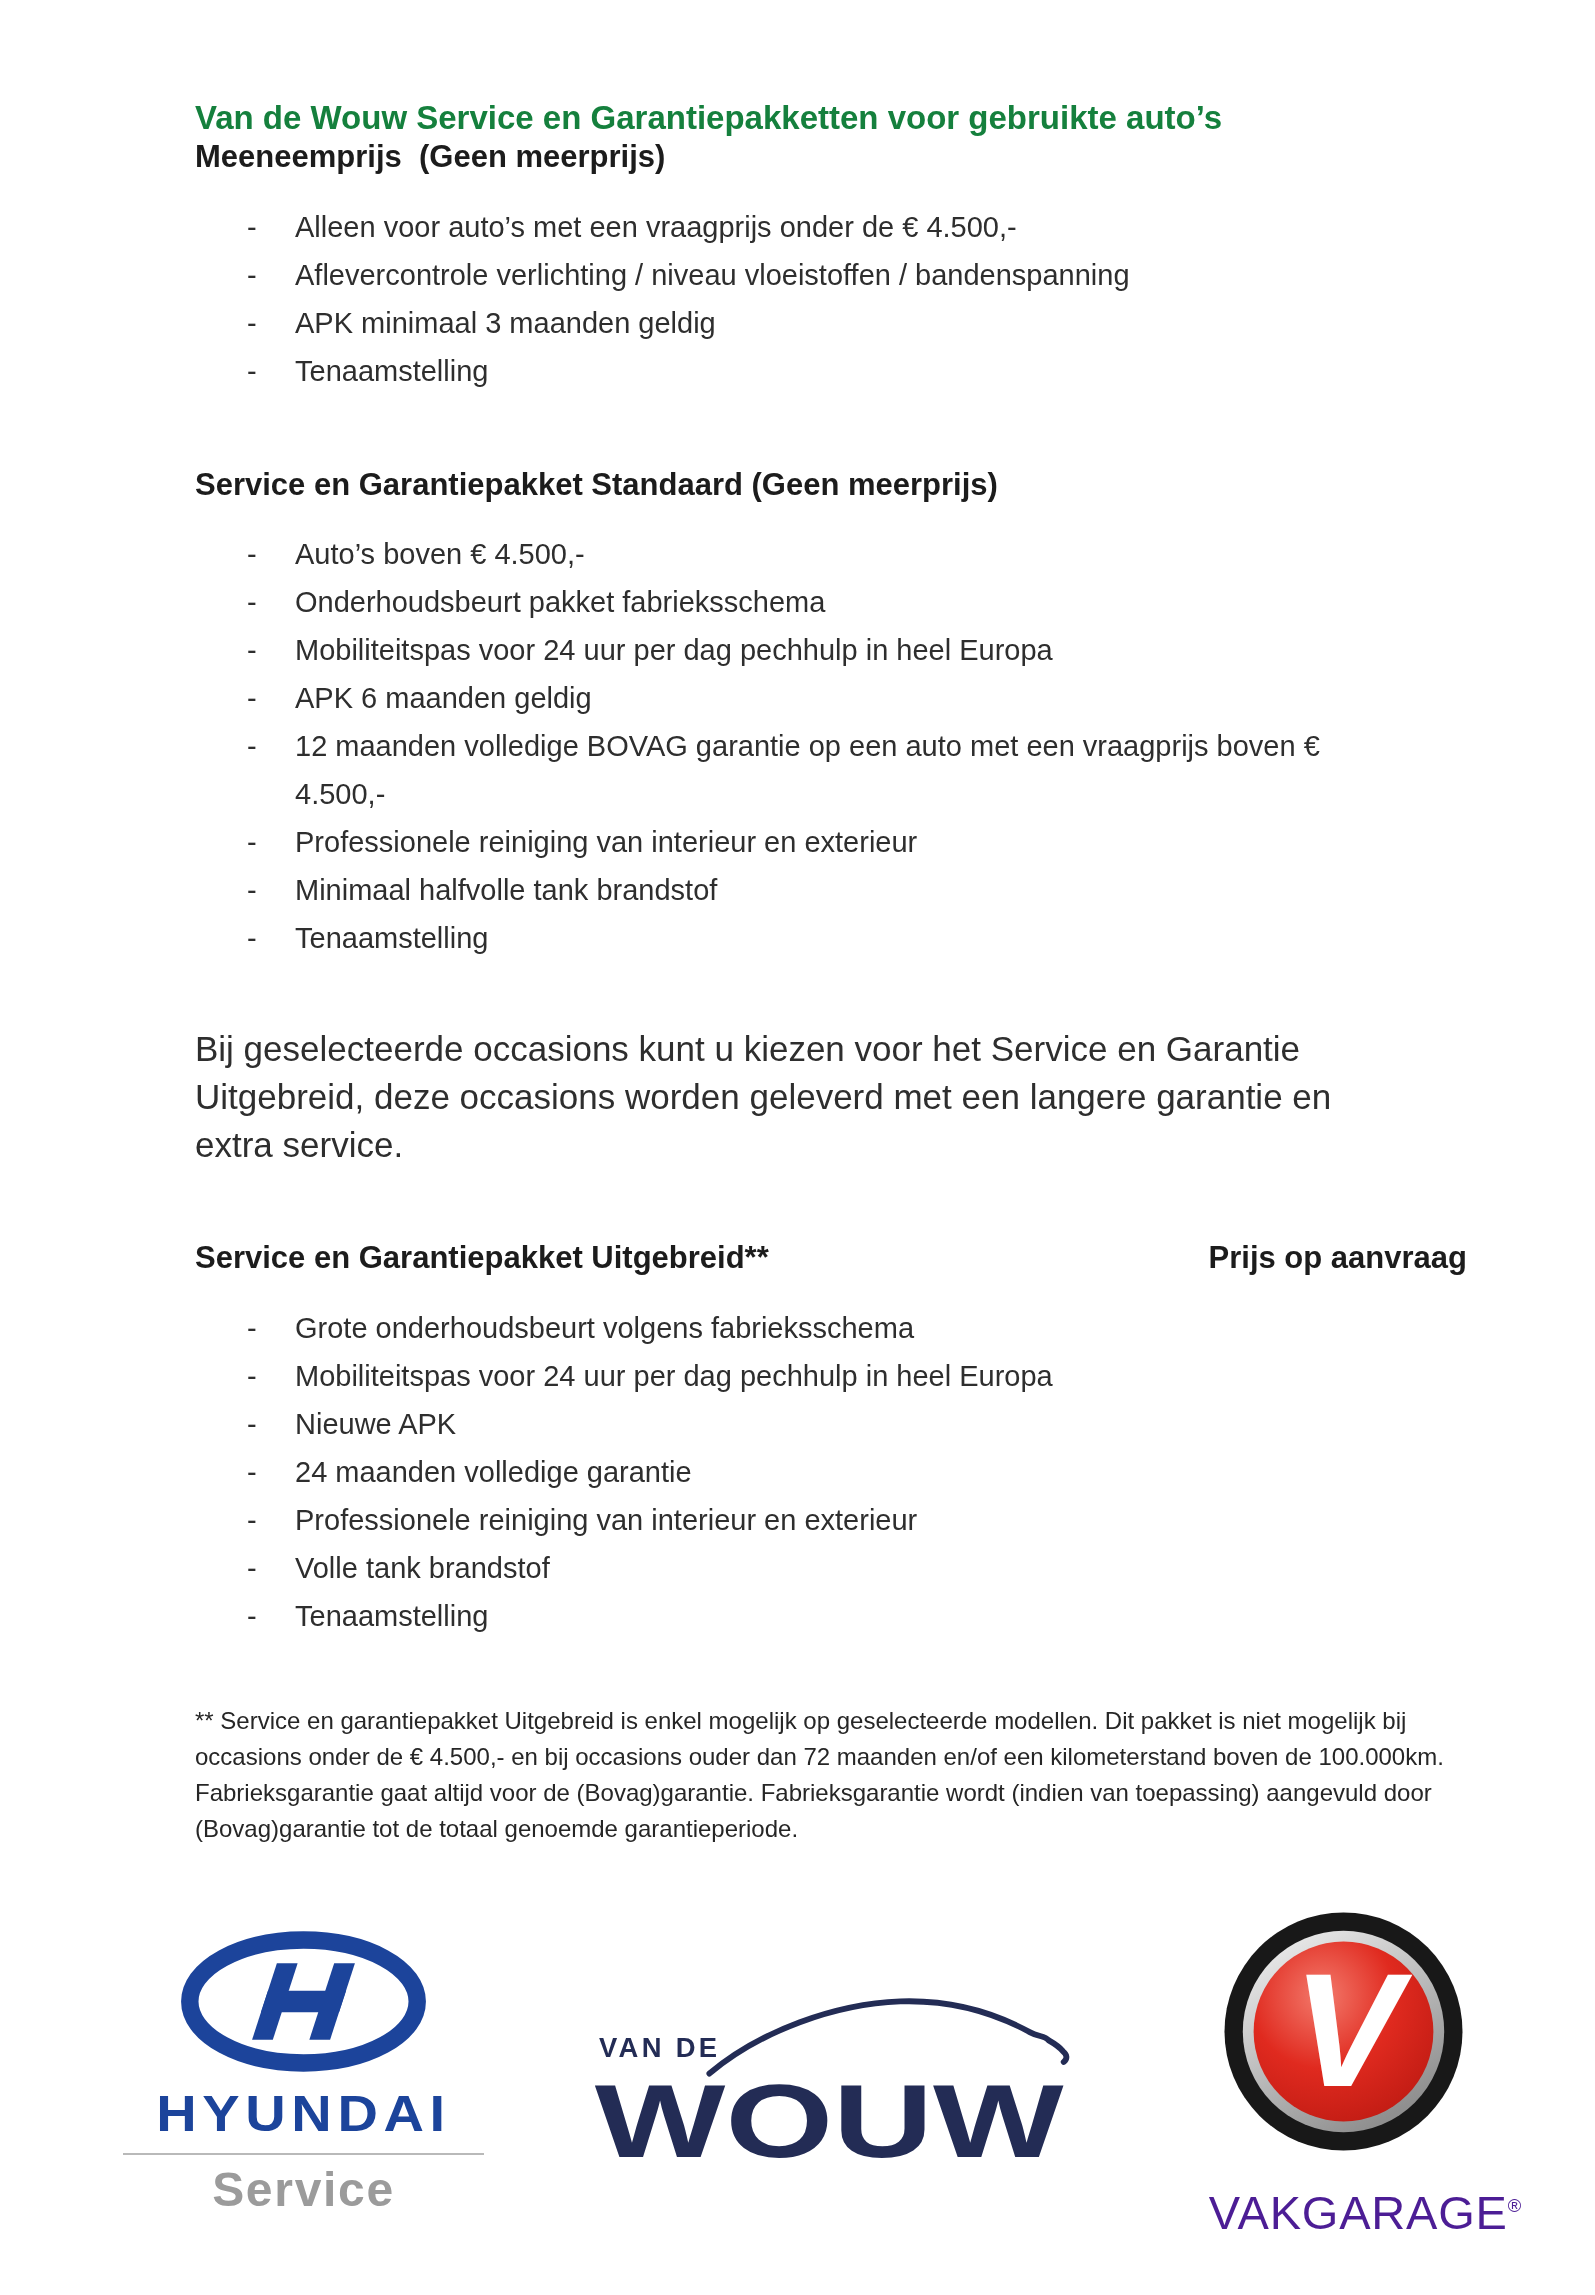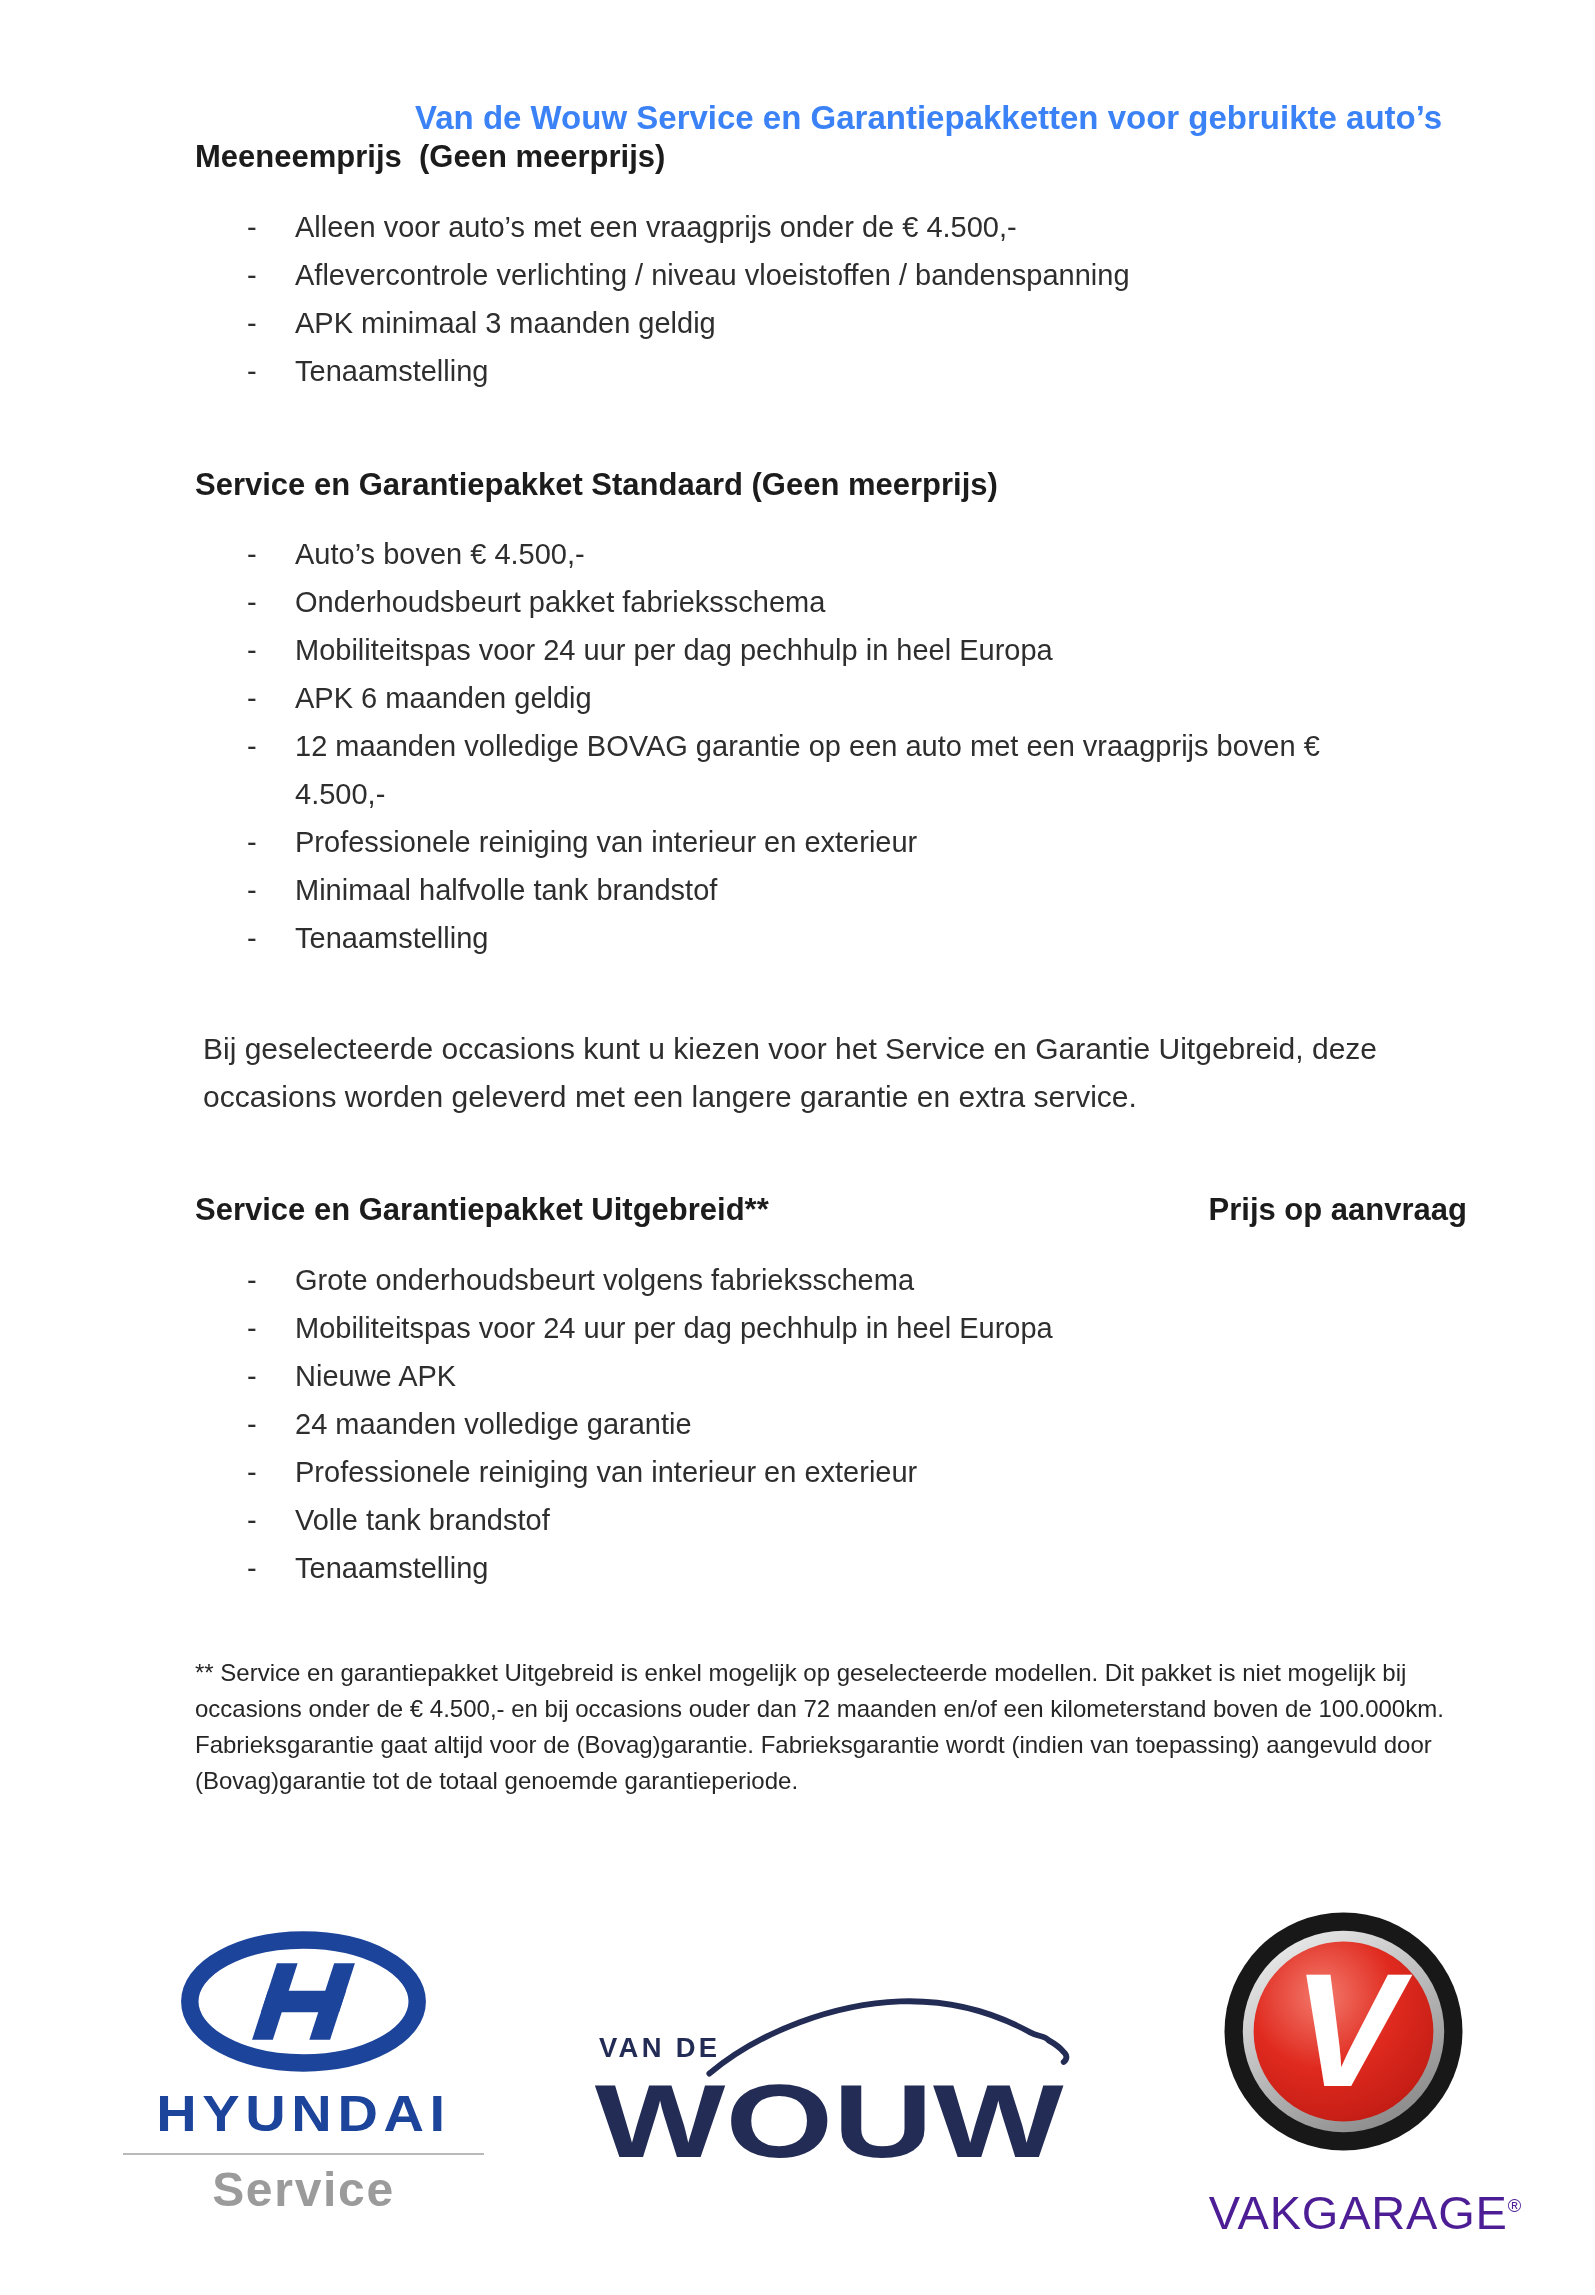--- a/index.html
+++ b/index.html
@@ -9,21 +9,21 @@
     margin:0 auto;
     background:#ffffff;
     font-family:"Liberation Sans",sans-serif;
     color:#2d2d2d;
     overflow:hidden;
   }
   .content{position:absolute;left:195px;top:98px;width:1272px;}
   .title{
     margin:0;width:1247px;
     font-size:33px;font-weight:bold;line-height:40px;
-    text-align:right;color:#3b82f6;white-space:pre-wrap;
+    text-align:left;color:#15803d;white-space:pre-wrap;
   }
   .h2{
     margin:0;font-size:31px;font-weight:bold;line-height:38px;
     color:#1c1c1c;white-space:pre-wrap;
   }
   .sec-a{}
   .sec-b{margin-top:71px;}
   .sec-c{margin-top:70px;}
   .h2-row{display:flex;align-items:baseline;justify-content:space-between;}
   .h2-right{margin-left:76px;}
@@ -31,22 +31,22 @@
     list-style:none;margin:26.6px 0 0 0;padding:0 0 0 100px;
     width:1097px;
   }
   ul.bullets li{
     position:relative;font-size:29px;line-height:48px;color:#2e2e2e;
   }
   ul.bullets li::before{
     content:"-";position:absolute;left:-48px;top:0;color:#2e2e2e;
   }
   .para{
-    margin:63px 0 0 8px;max-width:1201px;
-    font-size:30px;line-height:48px;color:#2e2e2e;white-space:pre-wrap;
+    margin:63px 0 0 0;max-width:1201px;
+    font-size:35px;line-height:48px;color:#2e2e2e;white-space:pre-wrap;
   }
   .footnote{
     margin:63px 0 0 0;max-width:1267px;
     font-size:24px;line-height:36px;color:#262626;white-space:pre-wrap;
   }
   
   .hyundai{position:absolute;left:123px;top:1930px;width:361px;text-align:center;}
   .hyundai svg{display:block;margin:0 auto;}
   .hyundai-brand{
     margin-top:11.6px;font-size:50px;font-weight:bold;color:#1c449b;

